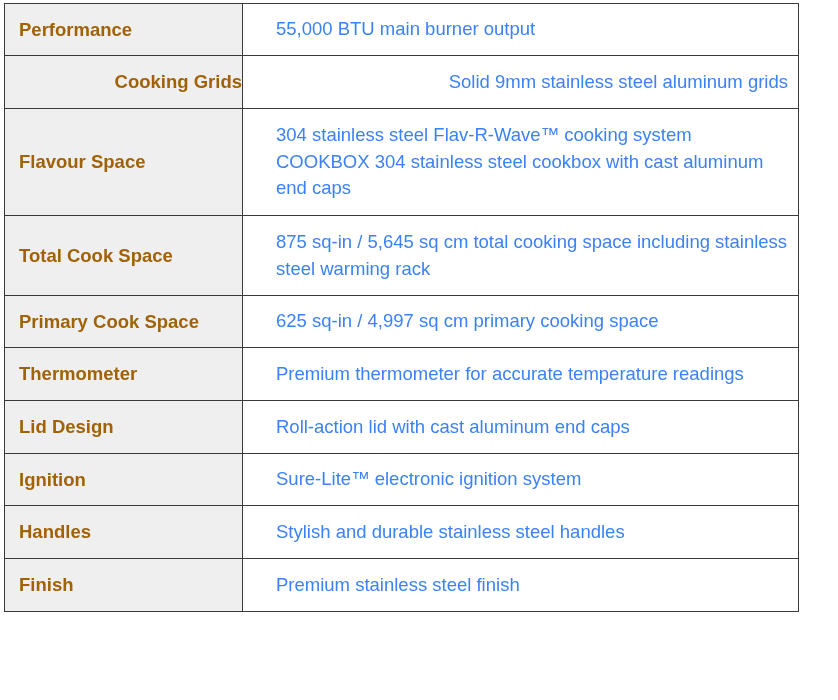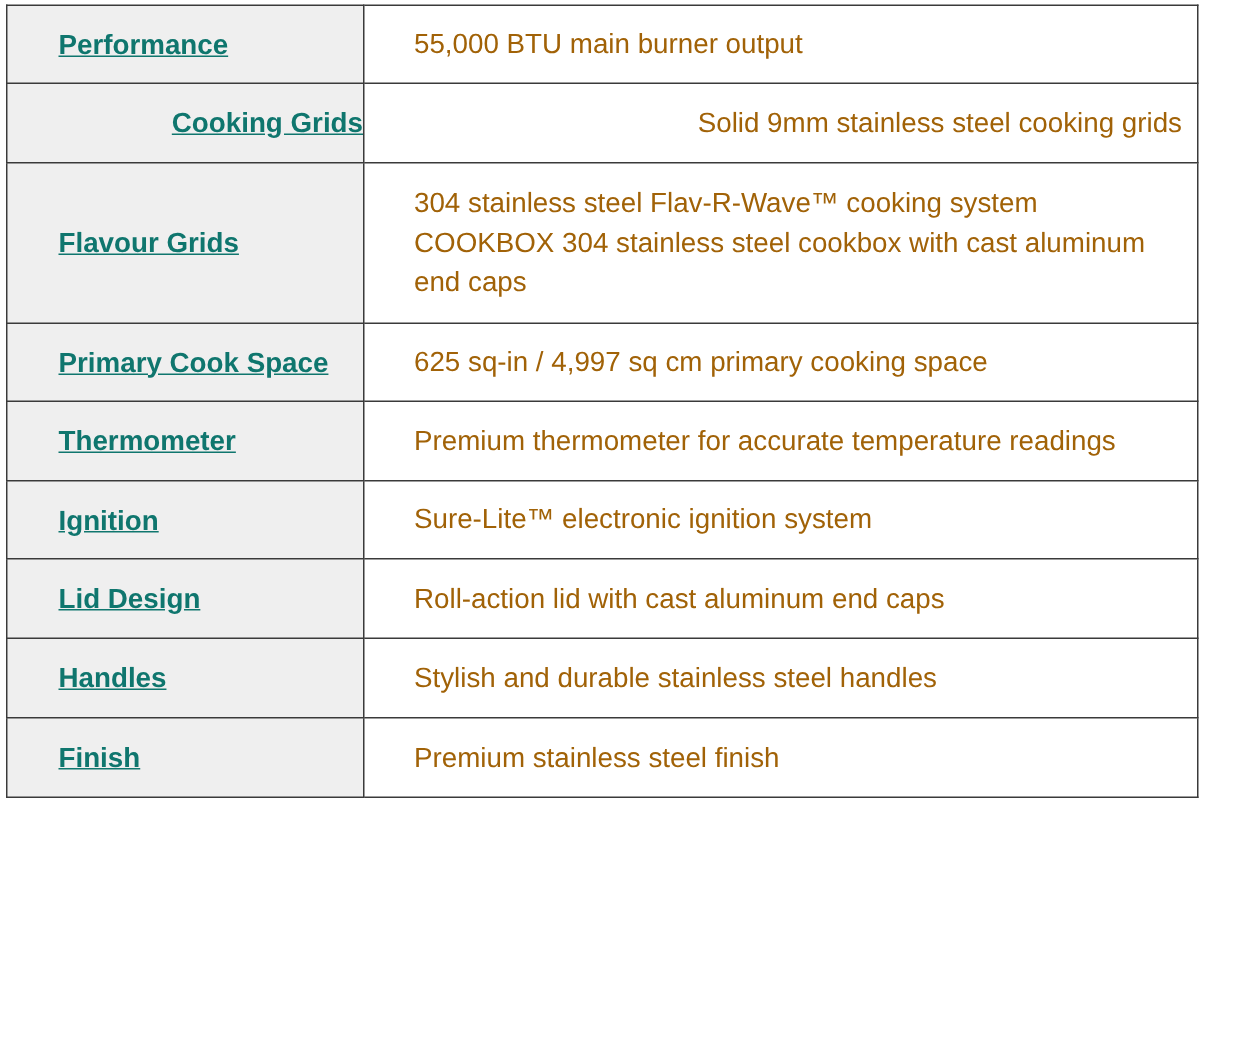--- a/index.html
+++ b/index.html
@@ -11,30 +11,29 @@
       font-family: "Liberation Sans", sans-serif;
     }
     .spec-table td {
       border: 1.5px solid #3a3a3a;
       vertical-align: middle;
       padding: 0;
     }
     .spec-table td.label {
       width: 238px;
       background: #efefef;
-      color: #0f766e;
+      color: #a16207;
       font-weight: bold;
       font-size: 18.5px;
-      padding-left: 34px;
+      padding-left: 14px;
       box-sizing: border-box;
-      text-decoration: underline;
     }
     .spec-table td.value {
       background: #ffffff;
-      color: #a16207;
+      color: #3b82f6;
       font-size: 18.5px;
       line-height: 26.5px;
       padding-left: 33px;
       padding-right: 10px;
       box-sizing: border-box;
     }
   </style>
 </head>
 <body>
 
@@ -42,48 +41,52 @@
   <tbody id="spec-body">
 
   <tr style="height: 52px;">
     <td class="label">Performance</td>
     <td class="value">55,000 BTU main burner output</td>
   </tr>
 
 
   <tr style="height: 53px; text-align: right;">
     <td class="label">Cooking Grids</td>
-    <td class="value">Solid 9mm stainless steel cooking grids</td>
+    <td class="value">Solid 9mm stainless steel aluminum grids</td>
   </tr>
 
   <tr style="height: 107px;">
-    <td class="label">Flavour Grids</td>
+    <td class="label">Flavour Space</td>
     <td class="value">304 stainless steel Flav-R-Wave™ cooking system COOKBOX 304 stainless steel cookbox with cast aluminum end caps</td>
   </tr>
 
+  <tr style="height: 80px;">
+    <td class="label">Total Cook Space</td>
+    <td class="value">875 sq-in / 5,645 sq cm total cooking space including stainless steel warming rack</td>
+  </tr>
 
   <tr style="height: 52px;">
     <td class="label">Primary Cook Space</td>
     <td class="value">625 sq-in / 4,997 sq cm primary cooking space</td>
   </tr>
 
   <tr style="height: 53px; margin-left: 28px;">
     <td class="label">Thermometer</td>
     <td class="value">Premium thermometer for accurate temperature readings</td>
   </tr>
 
 
+  <tr style="height: 53px;">
+    <td class="label">Lid Design</td>
+    <td class="value">Roll-action lid with cast aluminum end caps</td>
+  </tr>
+
   <tr style="height: 52px;">
     <td class="label">Ignition</td>
     <td class="value">Sure-Lite™ electronic ignition system</td>
-  </tr>
-
-  <tr style="height: 53px;">
-    <td class="label">Lid Design</td>
-    <td class="value">Roll-action lid with cast aluminum end caps</td>
   </tr>
 
   <tr style="height: 53px;">
     <td class="label">Handles</td>
     <td class="value">Stylish and durable stainless steel handles</td>
   </tr>
 
   <tr style="height: 53px;">
     <td class="label">Finish</td>
     <td class="value">Premium stainless steel finish</td>

